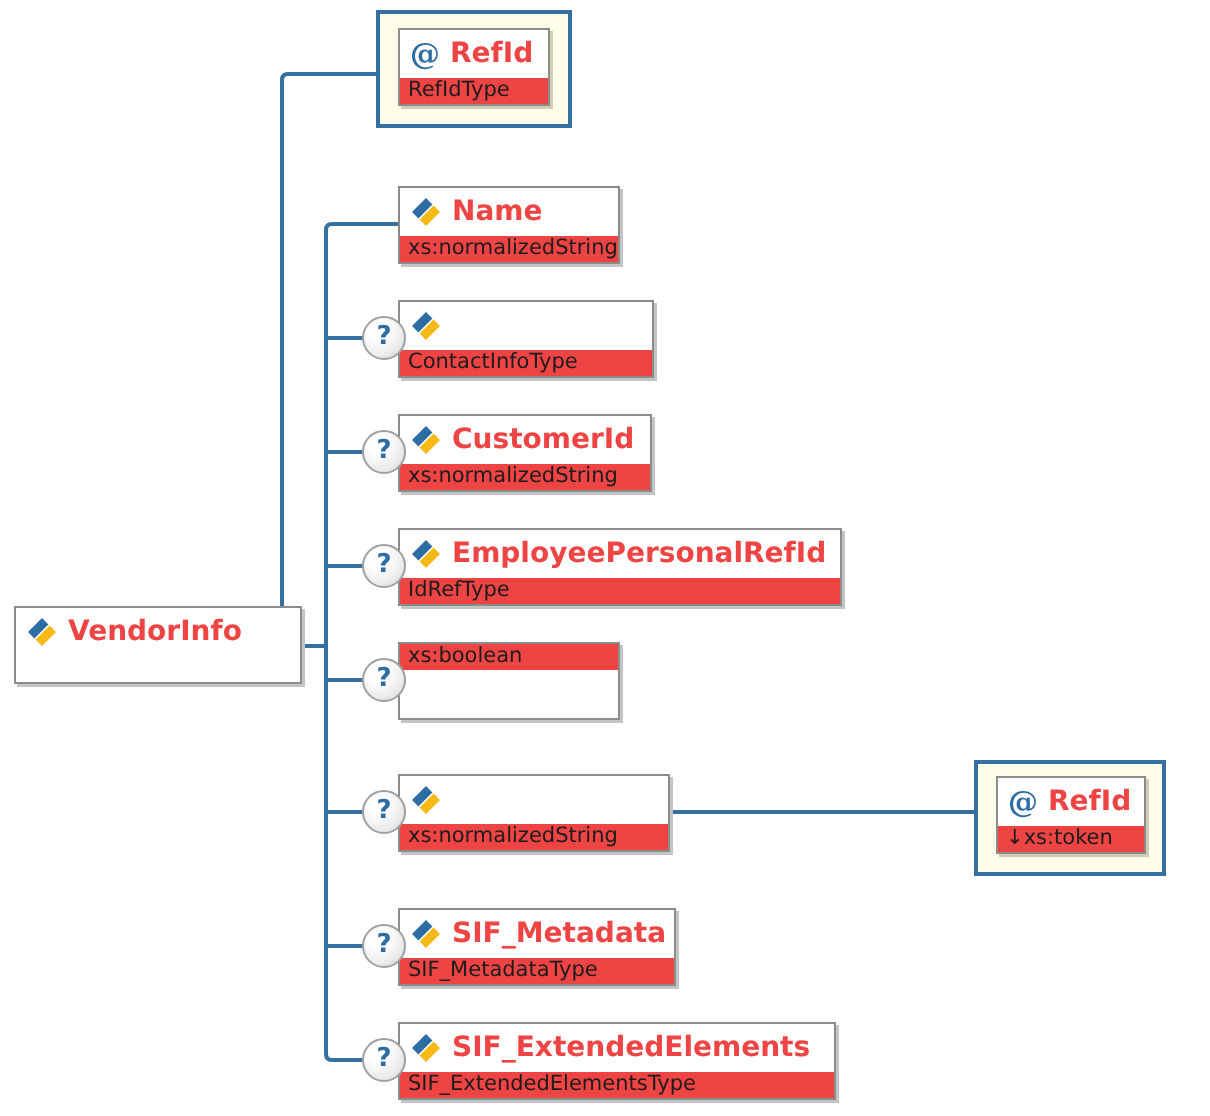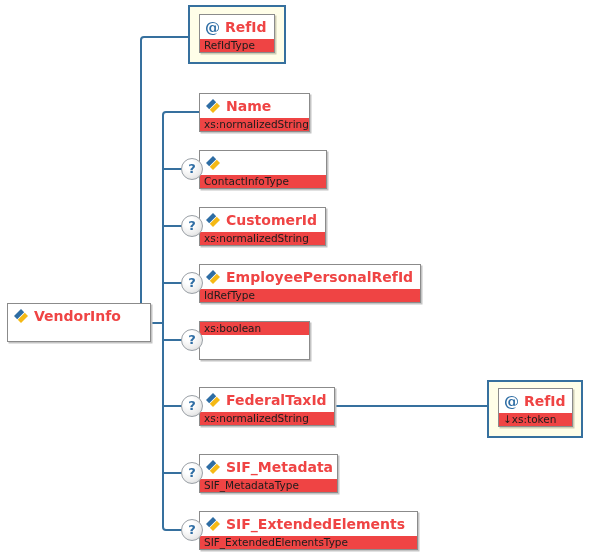--- a/index.html
+++ b/index.html
@@ -144,21 +144,20 @@
   </div>
 
   <div class="node" style="left:199px;top:387px;width:136px">
     <div class="node-title">
       <span class="el-icon">
         <svg viewBox="0 0 16 16" width="16" height="16">
             <polygon points="1,8 8,1 11.2,4.2 4.2,11.2" fill="#2e6da4"></polygon>
             <polygon points="4.8,11.8 11.8,4.8 15,8 8,15" fill="#f5b915"></polygon>
           </svg>
       </span>
-      <span class="el-label">FederalTaxId</span>
     </div>
     <div class="node-type">xs:normalizedString</div>
   </div>
 
   <div class="node" style="left:199px;top:511px;width:219px">
     <div class="node-title">
       <span class="el-icon">
         <svg viewBox="0 0 16 16" width="16" height="16">
             <polygon points="1,8 8,1 11.2,4.2 4.2,11.2" fill="#2e6da4"></polygon>
             <polygon points="4.8,11.8 11.8,4.8 15,8 8,15" fill="#f5b915"></polygon>

